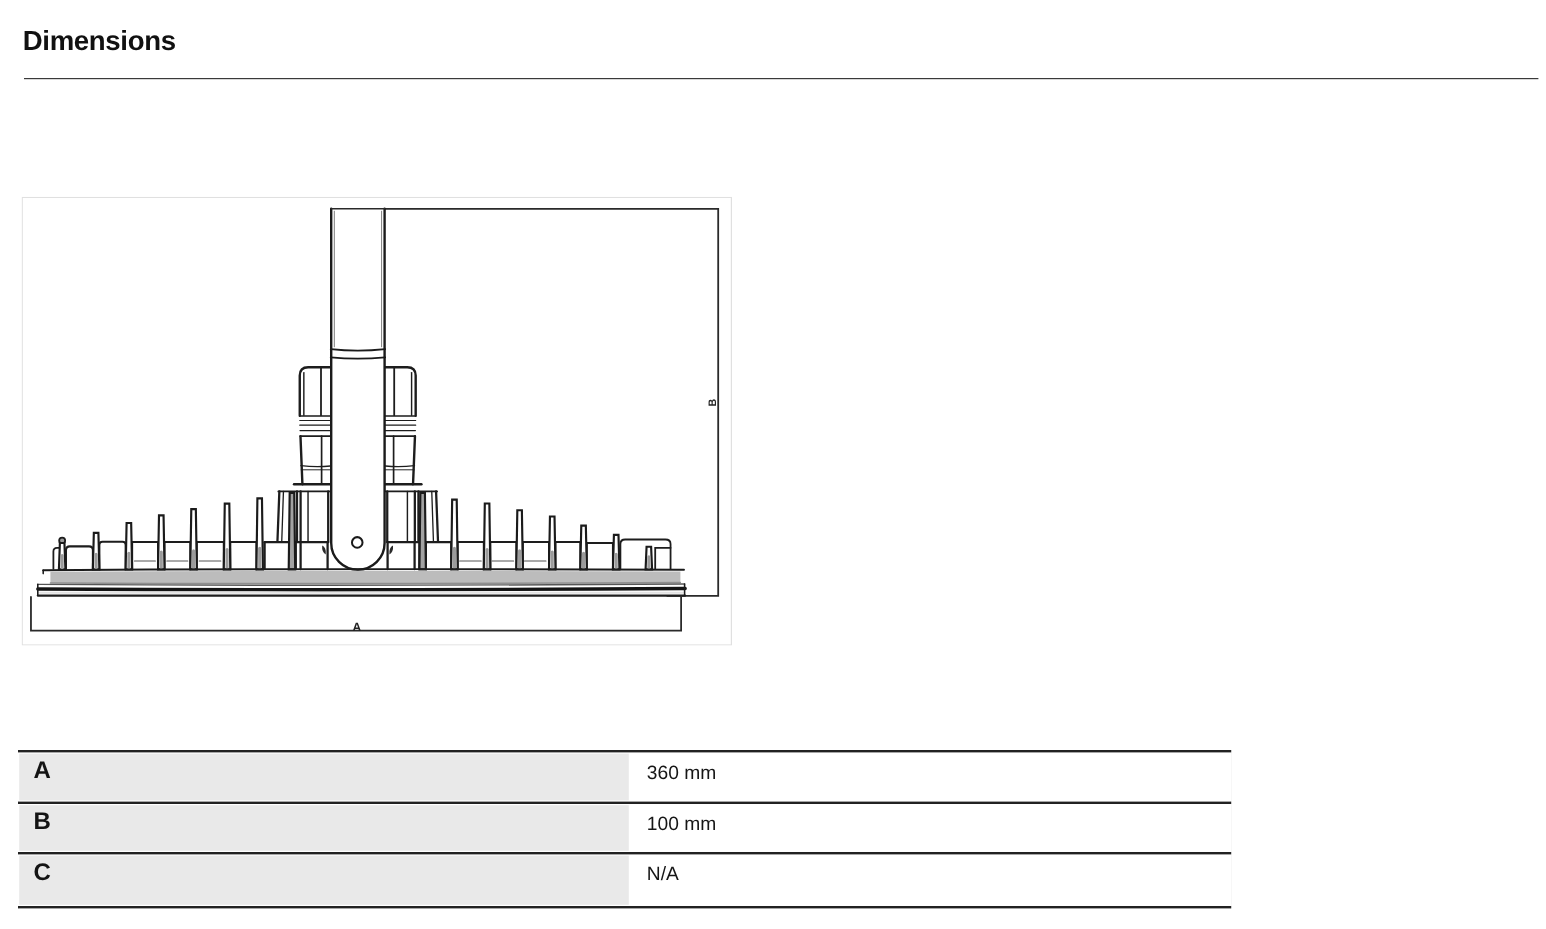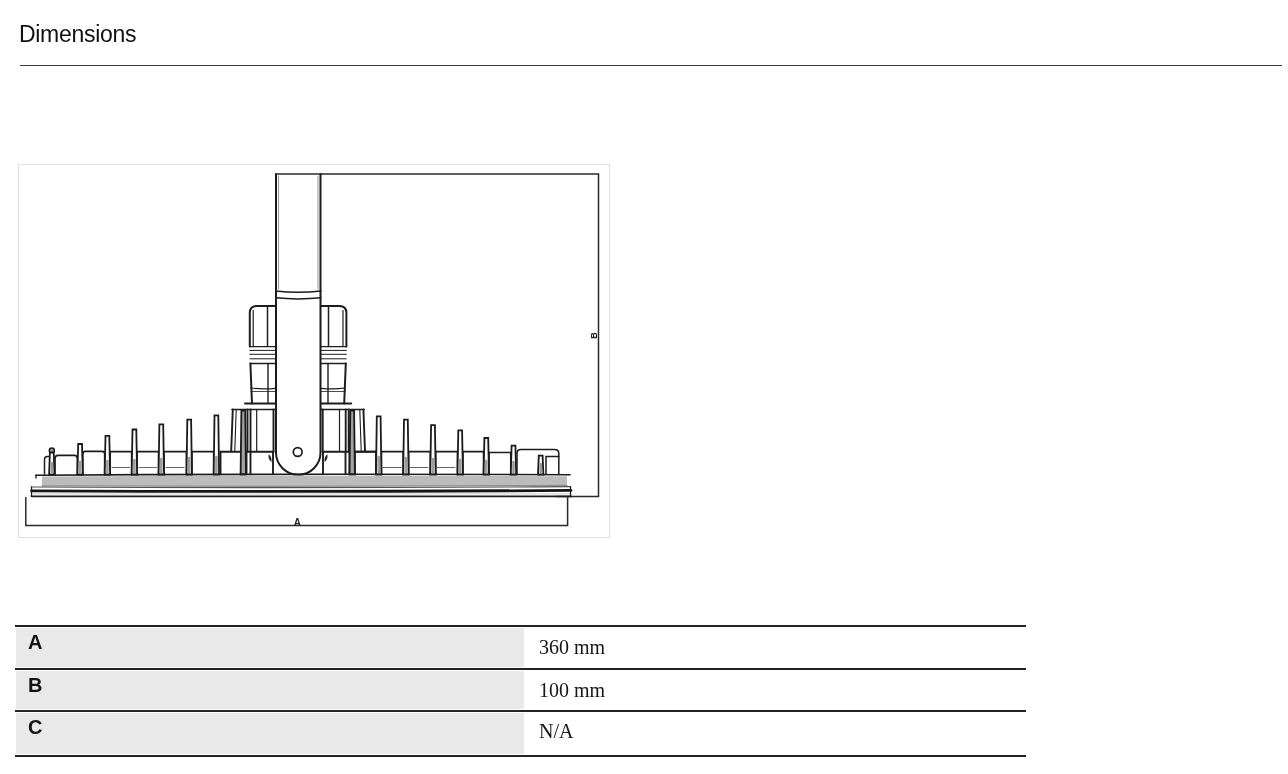--- a/index.html
+++ b/index.html
@@ -1,25 +1,25 @@
 <!DOCTYPE html>
 <html><head>
 <meta charset="utf-8">
 <style>
   html,body{margin:0;padding:0;background:#fff;}
   body{width:1288px;height:774px;position:relative;font-family:"Liberation Sans",sans-serif;overflow:hidden;}
-  .heading{position:absolute;left:19px;top:21px;font-size:23px;font-weight:normal;color:#111;letter-spacing:-0.3px;}
+  .heading{position:absolute;left:19px;top:21px;font-size:23px;font-weight:bold;color:#111;letter-spacing:-0.3px;}
   .rule{position:absolute;left:20px;top:65px;width:1262px;height:0;border-top:1.7px solid #3a3a3a;}
   .imgbox{position:absolute;left:18px;top:164px;width:592px;height:374px;}
   .tbl{position:absolute;left:15px;top:625px;width:1011px;}
   .row{position:relative;width:100%;border-top:2px solid #222;background:#fff;}
   .row:last-child{border-bottom:2px solid #222;}
   .row .lab{position:absolute;left:1px;top:1px;bottom:1px;width:508px;background:#e9e9e9;}
   .row .lab span{position:absolute;left:12px;top:3px;font-size:20px;font-weight:bold;color:#141414;}
-  .row .val{position:absolute;left:524px;top:8.5px;font-size:20px;color:#161616;font-family:Liberation Serif, serif;}
+  .row .val{position:absolute;left:524px;top:8.5px;font-size:16px;color:#161616;}
   .tbl .edge{position:absolute;top:0;bottom:0;width:1px;background:#cfcfcf;}
 </style>
 </head>
 <body>
 
 <div class="heading">Dimensions</div>
 
 <div class="rule"></div>
 
 <div class="imgbox">

